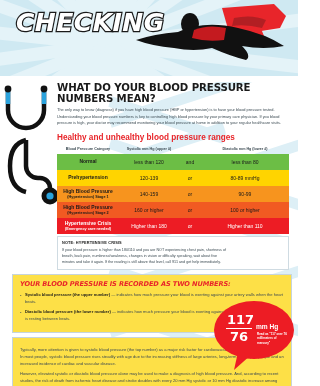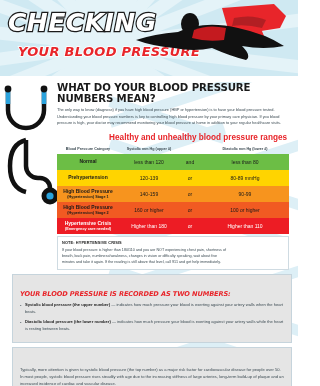--- a/index.html
+++ b/index.html
@@ -15,21 +15,21 @@
     background:#cfe9f2; overflow:hidden;
   }
   .ray {
     position:absolute; left:36%; top:50%;
     width:260px; height:13px;
     background:#e4f3f8; transform-origin:0 50%;
   }
   #hero-inner { position:absolute; inset:0; }
 
   .title-main {
-    position:absolute; left:8px; top:8px;
+    position:absolute; left:16px; top:8px;
     font-size:25px; font-weight:bold; font-style:italic;
     color:#ffffff; letter-spacing:.5px;
     -webkit-text-stroke:2.4px #1a1a1a;
     paint-order:stroke fill;
     font-family:"DejaVu Sans", sans-serif;
   }
   .title-sub {
     position:absolute; left:18px; top:44px;
     font-size:13px; font-weight:bold; font-style:italic;
     color:#e8252a; letter-spacing:.3px;
@@ -57,21 +57,21 @@
   h2.section-q {
     font-size:10.2px; font-weight:bold; 
     color:#1a1a1a; margin-top:6px; letter-spacing:-.1px;
     font-family:"DejaVu Sans", sans-serif;
   }
   p.intro {
     font-size:3.9px; line-height:1.72; color:#3b4a52;
     margin-top:3px; width:228px;
   }
   h3.ranges {
-    text-align:right; color:#e8252a; font-size:8.2px;
+    text-align:left; color:#e8252a; font-size:8.2px;
     font-weight:bold; margin-top:6px; width:230px;
   }
 
   
   table.bp { width:232px; border-collapse:collapse; margin-top:3px; }
   table.bp th {
     font-size:3.7px; font-weight:bold; color:#3b4a52;
     padding:2px 0 3px; text-align:center;
   }
   table.bp th.c1 { width:62px; }
@@ -118,21 +118,21 @@
     font-size:6.6px; font-weight:bold; color:#fff;
   }
   #bub-cap {
     position:absolute; left:45px; top:32px; width:32px;
     font-size:3px; line-height:1.45; font-weight:bold; color:#fff;
   }
 
   
   .panel {
     position:relative; z-index:4; margin:4px 6px 0 12px;
-    background:#e5e5e5; border:.7px solid #c6d4dc; padding:15px 7px 6px;
+    background:#fde047; border:.7px solid #c6d4dc; padding:5px 7px 6px;
   }
   .panel h3 {
     font-size:6.6px; font-weight:bold; font-style:italic; color:#e8252a;
     font-family:"DejaVu Sans", sans-serif; letter-spacing:-.1px;
   }
   ul.bullets { list-style:none; margin-top:4px; }
   ul.bullets li {
     font-size:4.1px; line-height:1.68; color:#3b4a52;
     padding-left:5px; position:relative; margin-bottom:3px;
   }
@@ -173,21 +173,20 @@
       <div class="ray" style="transform: rotate(172.2deg);"></div>
       <div class="ray" style="transform: rotate(186deg);"></div>
       <div class="ray" style="transform: rotate(199.8deg);"></div>
       <div class="ray" style="transform: rotate(213.6deg);"></div>
       <div class="ray" style="transform: rotate(227.4deg);"></div>
       <div class="ray" style="transform: rotate(241.2deg);"></div>
       <div class="ray" style="transform: rotate(255deg);"></div>
     </div>
 
   <div class="title-main">CHECKING</div>
-  <div class="title-sub">YOUR BLOOD PRESSURE</div>
 
   <svg id="hero-fig" width="168" height="70" viewBox="0 0 168 70">
     <path d="M88 6 L140 2 L152 14 L146 26 L96 34 Z" fill="#e8252a"></path>
     <path d="M84 30 L126 24 L130 34 L88 42 Z" fill="#e8252a"></path>
     <ellipse cx="56" cy="22" rx="9" ry="11" fill="#111"></ellipse>
     <path d="M44 30 Q70 18 104 26 Q132 32 150 44 Q130 48 108 44
              Q118 54 112 58 Q96 54 78 46 Q60 50 40 46
              Q18 44 2 38 Q20 32 44 30 Z" fill="#111"></path>
     <path d="M60 28 Q74 22 92 26 L90 38 Q72 40 58 36 Z" fill="#c41a1f"></path>
     <path d="M100 16 Q118 12 132 18 L128 26 Q112 22 98 24 Z" fill="#111" opacity=".25"></path>
@@ -276,20 +275,31 @@
           </tr>
         </tbody>
     </table>
 
     <div class="notebox">
       <h4>NOTE: HYPERTENSIVE CRISIS</h4>
       <p>If your blood pressure is higher than 180/110 and you are NOT experiencing chest pain, shortness of breath, back pain, numbness/weakness, changes in vision or difficulty speaking, wait about five minutes and take it again. If the reading is still above that level, call 911 and get help immediately.</p>
     </div>
   </div>
 
+  <div id="bubble">
+    <svg width="84" height="72" viewBox="0 0 84 72" style="position:absolute;inset:0;">
+      <ellipse cx="42" cy="30" rx="40" ry="29" fill="#ed1c24"></ellipse>
+      <path d="M26 52 L22 70 L40 54 Z" fill="#ed1c24"></path>
+    </svg>
+    <div id="bub-rule"></div>
+    <div class="bub-num" id="bub-sys">117</div>
+    <div class="bub-num" id="bub-dia">76</div>
+    <div id="bub-unit">mm Hg</div>
+    <div id="bub-cap">Read as "117 over 76 millimeters of mercury"</div>
+  </div>
 
   <div class="panel">
     <h3>YOUR BLOOD PRESSURE IS RECORDED AS TWO NUMBERS:</h3>
     <ul class="bullets" id="bullets">
         <li><b>Systolic blood pressure (the upper number)</b> — indicates how much pressure your blood is exerting against your artery walls when the heart beats.</li>
         <li><b>Diastolic blood pressure (the lower number)</b> — indicates how much pressure your blood is exerting against your artery walls while the heart is resting between beats.</li>
       </ul>
   </div>
 
   <div class="panel panel2">

